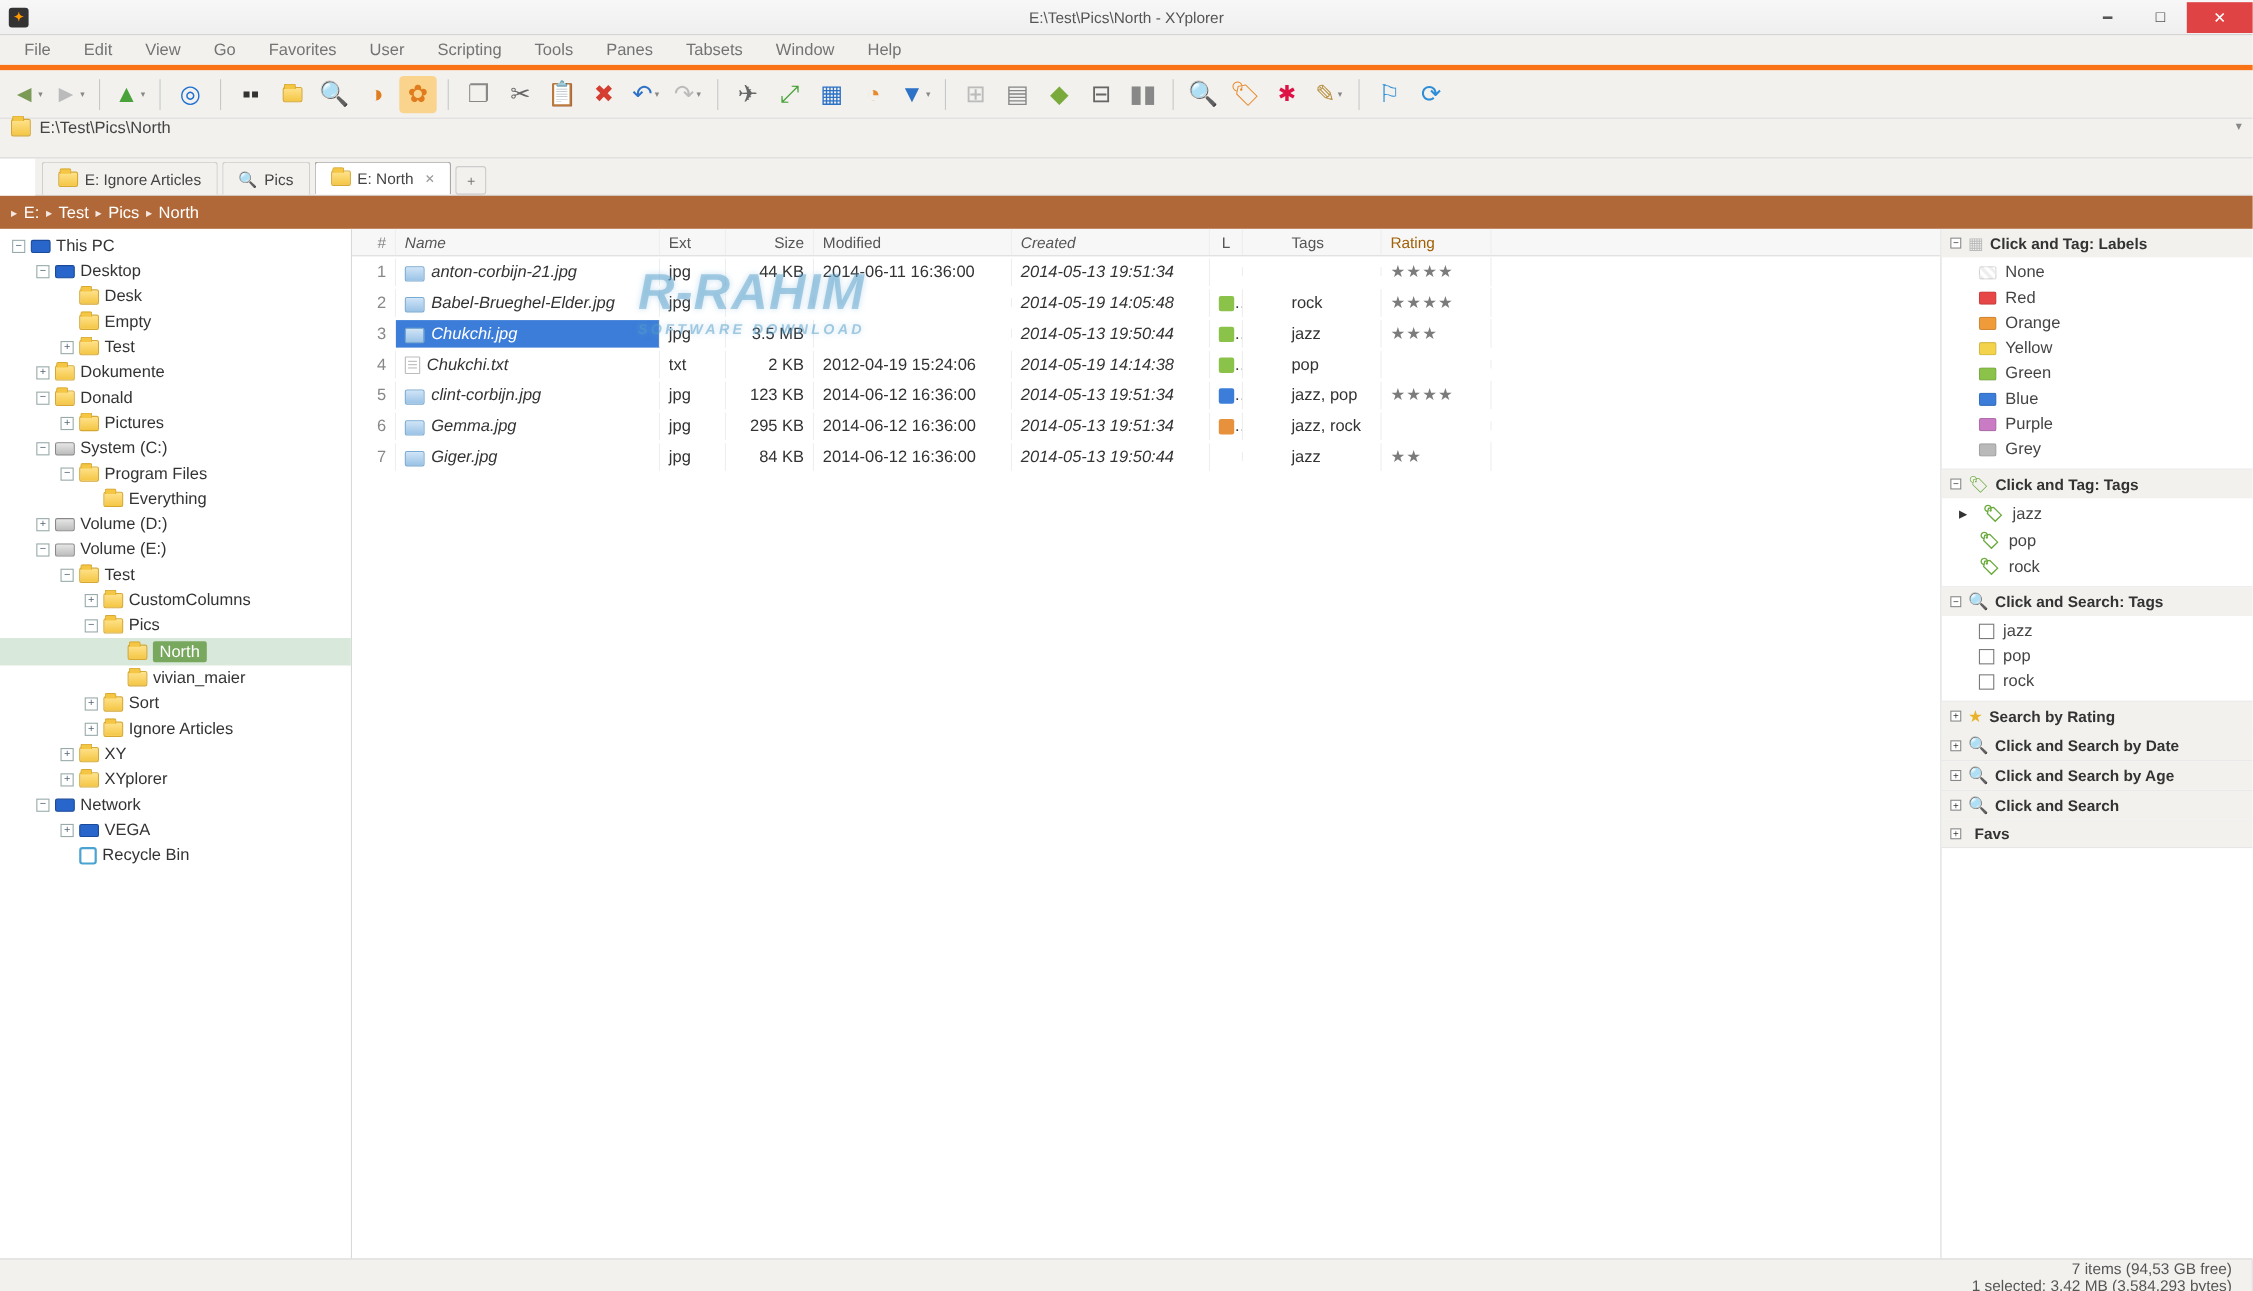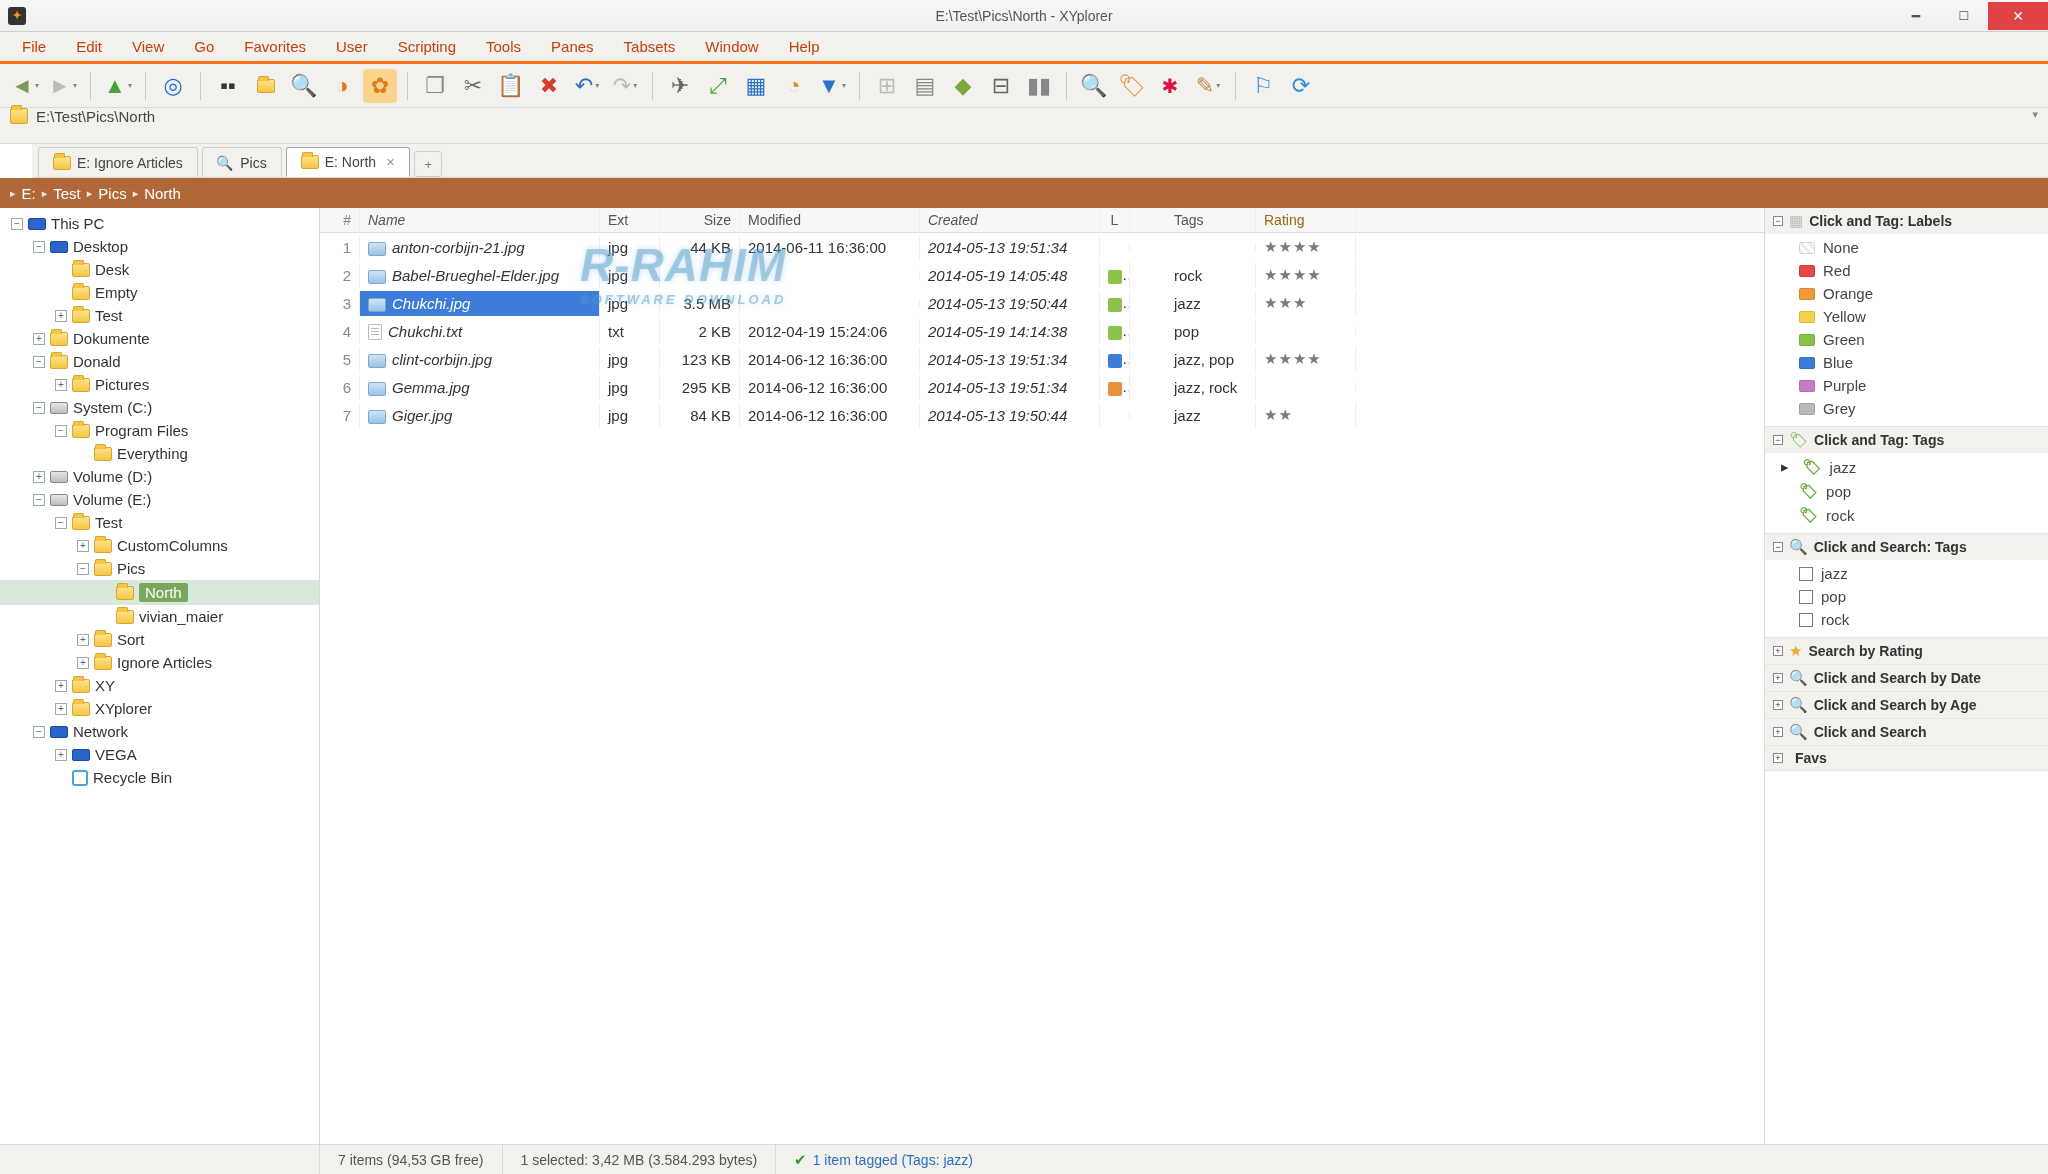--- a/index.html
+++ b/index.html
@@ -8,21 +8,21 @@
 
 .title-bar { height: 32px; background: linear-gradient(#f7f7f7, #efefef); border-bottom: 1px solid #d0d0d0; display: flex; align-items: center; position: relative; }
 .title-bar .app-icon { width: 18px; height: 18px; margin: 0 8px; background: #333; border-radius: 3px; display:inline-flex;align-items:center;justify-content:center;color:#ff9800;font-size:11px;font-weight:bold; }
 .title-bar .title-text { position:absolute; left:50%; transform:translateX(-50%); color:#555; font-size: 14px; }
 .win-controls { margin-left:auto; display:flex; }
 .win-btn { width:48px; height:28px; display:flex; align-items:center; justify-content:center; font-size:14px; color:#555; cursor:pointer; }
 .win-btn.close { background:#e04343; color:#fff; width:60px; }
 .win-btn.max { font-size:12px; }
 
 
-.menu-bar { height:32px; background:#f2f1ee; border-bottom:3px solid #f97316; display:flex; align-items:center; padding:0 10px; gap:6px; font-size:15px; color:#c2410c; }
+.menu-bar { height:32px; background:#f2f1ee; border-bottom:5px solid #f97316; display:flex; align-items:center; padding:0 10px; gap:6px; font-size:15px; color:#737373; }
 .menu-bar .menu-item { padding:4px 12px; cursor:pointer; }
 
 
 .toolbar { height:44px; background:#f2f1ee; border-bottom:1px solid #d9d9d9; display:flex; align-items:center; padding:0 8px; gap:4px; }
 .tb-btn { width:34px; height:34px; display:flex; align-items:center; justify-content:center; border-radius:3px; cursor:pointer; font-size:22px; }
 .tb-sep { width:1px; height:28px; background:#c8c8c8; margin:0 6px; }
 .tb-btn .arrow { font-size:8px; color:#888; margin-left:2px; }
 
 
 .address-bar { height:36px; background:#f2f1ee; border-bottom:1px solid #d9d9d9; display:flex; align-items:flex-start; padding:0 10px; position:relative; }
@@ -80,21 +80,21 @@
 .side-head .sq-toggle { width:10px;height:10px;border:1px solid #888; font-size:9px; line-height:8px; text-align:center; background:#fff; }
 .side-head strong { font-weight:600; }
 .side-body { padding:2px 0 6px 30px; }
 .side-item { display:flex; align-items:center; gap:8px; padding:3px 4px; cursor:pointer; font-size:15px; color:#444; }
 .swatch { width:16px;height:12px; border-radius:2px; border:1px solid rgba(0,0,0,0.12); }
 .swatch.none { background:repeating-linear-gradient(45deg,#eee 0 3px,#fff 3px 6px); }
 .cb { width:14px;height:14px; border:1px solid #7a7a7a; background:#fff; }
 .tag-ic { color:#6aaa3c; font-weight:bold; }
 
 
-.status-bar { height:30px; background:#f2f1ee; border-top:1px solid #d9d9d9; display:flex; align-items:flex-end; font-size:14px; color:#555; }
+.status-bar { height:30px; background:#f2f1ee; border-top:1px solid #d9d9d9; display:flex; align-items:flex-end; font-size:14px; color:#555;flex-direction:column; }
 .status-cell { padding:0 18px; border-right:1px solid #d9d9d9; height:100%; display:flex; align-items:center; gap:6px; }
 .ok-ic { color:#2a9d2a; font-size:15px; }
 .status-link { color:#2d6fbf; cursor:pointer; }
 
 
 .folder{display:inline-block;width:18px;height:14px;background:linear-gradient(#ffe28b,#f4c644);border-radius:2px;position:relative;border:1px solid #d6a832;}
 .folder::before{content:"";position:absolute;top:-4px;left:0;width:9px;height:4px;background:#f4c644;border-radius:2px 2px 0 0;border:1px solid #d6a832;border-bottom:none;}
 .drive{display:inline-block;width:18px;height:12px;background:linear-gradient(#e6e6e6,#bdbdbd);border:1px solid #888;border-radius:2px;position:relative;}
 .monitor{display:inline-block;width:18px;height:12px;background:#2866cc;border:1px solid #1a4a99;border-radius:2px;}
 .recycle{display:inline-block;width:16px;height:16px;border:2px solid #4aa3d1;border-radius:3px;position:relative;}

